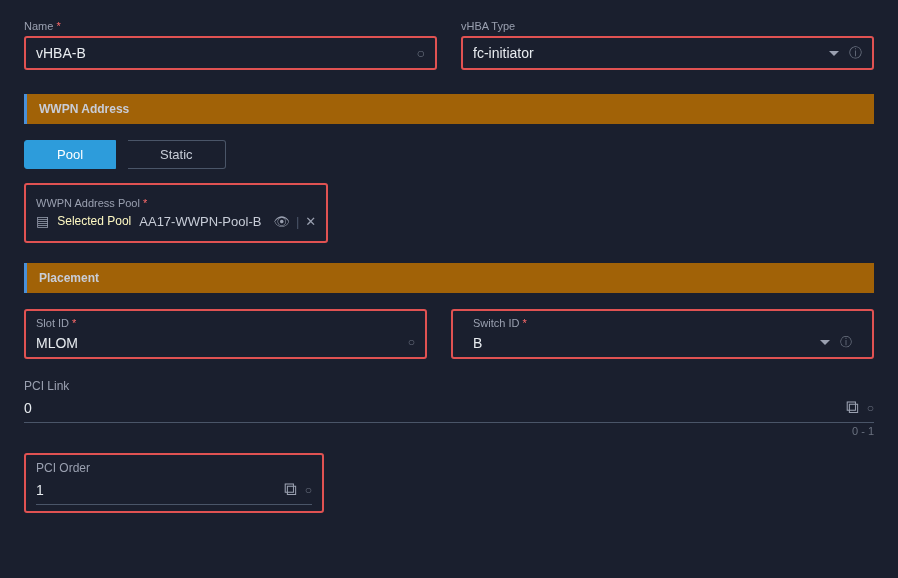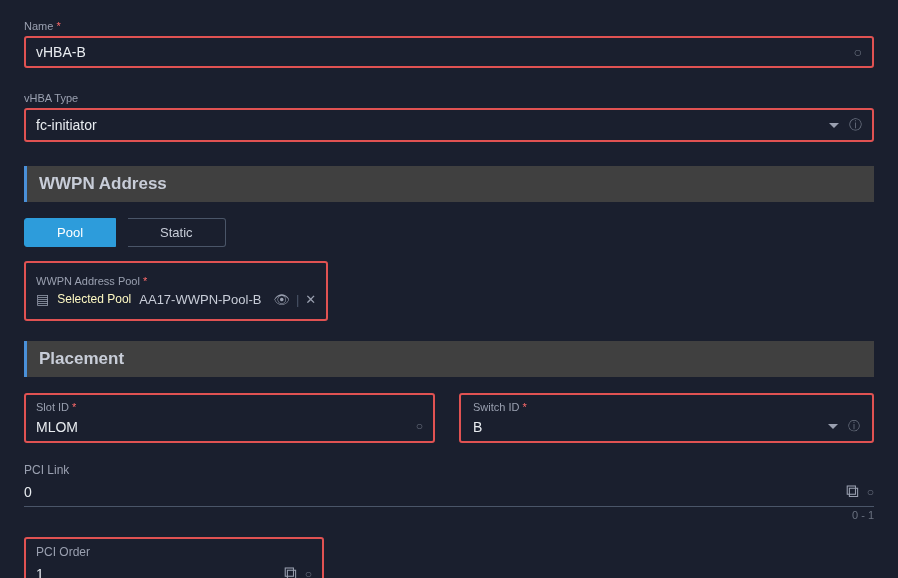--- a/index.html
+++ b/index.html
@@ -13,21 +13,20 @@
       overflow: hidden;
     }
     .page {
       padding: 20px 24px;
     }
     
     .top-row {
       display: flex;
       gap: 24px;
       margin-bottom: 24px;
-      flex-direction: column;
     }
     .field-group {
       display: flex;
       flex-direction: column;
       flex: 1;
     }
     .field-group.half {
       flex: 1;
     }
     .field-label {
@@ -50,23 +49,23 @@
       position: absolute;
       right: 4px;
       top: 50%;
       transform: translateY(-50%);
       color: #6b7280;
       cursor: pointer;
       font-size: 14px;
     }
     
     .section-header {
-      background-color: #404040;
+      background-color: #a16207;
       padding: 8px 12px;
-      font-size: 17px;
+      font-size: 12px;
       font-weight: 600;
       color: #c8cdd8;
       margin-bottom: 16px;
       border-left: 3px solid #4a90d9;
     }
     
     .wwpn-section {
       margin-bottom: 20px;
     }
     .toggle-group {
@@ -277,21 +276,21 @@
         <div class="field-label">
           <span>Slot ID</span>
           <span class="required"> *</span>
         </div>
         <div style="display:flex; align-items:center; justify-content:space-between;">
           <span class="field-value">MLOM</span>
           <span style="color:#6b7280; font-size:12px;">○</span>
         </div>
       </div>
 
-      <div class="outlined-field" style="flex:1; padding: 6px 12px;">
+      <div class="outlined-field" style="flex:1; padding: 6px 20px;">
         <div class="field-label">
           <span>Switch ID</span>
           <span class="required"> *</span>
         </div>
         <div style="display:flex; align-items:center; justify-content:space-between;">
           <span class="field-value">B</span>
           <div style="display:flex; align-items:center; gap:10px;">
             <span class="chevron-down"></span>
             <span style="color:#6b7280; font-size:12px;">ⓘ</span>
           </div>

